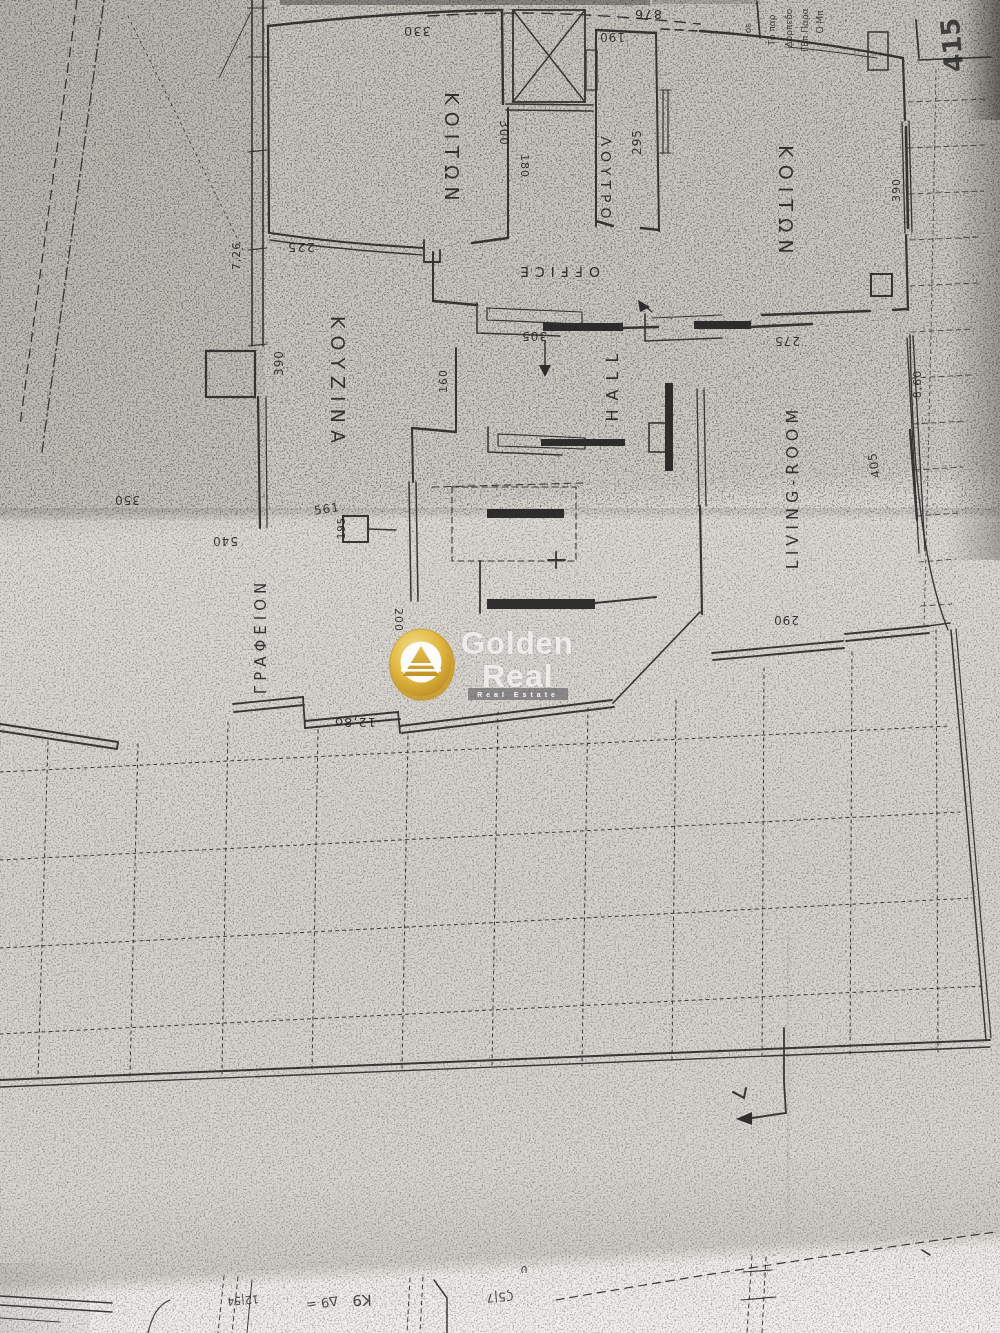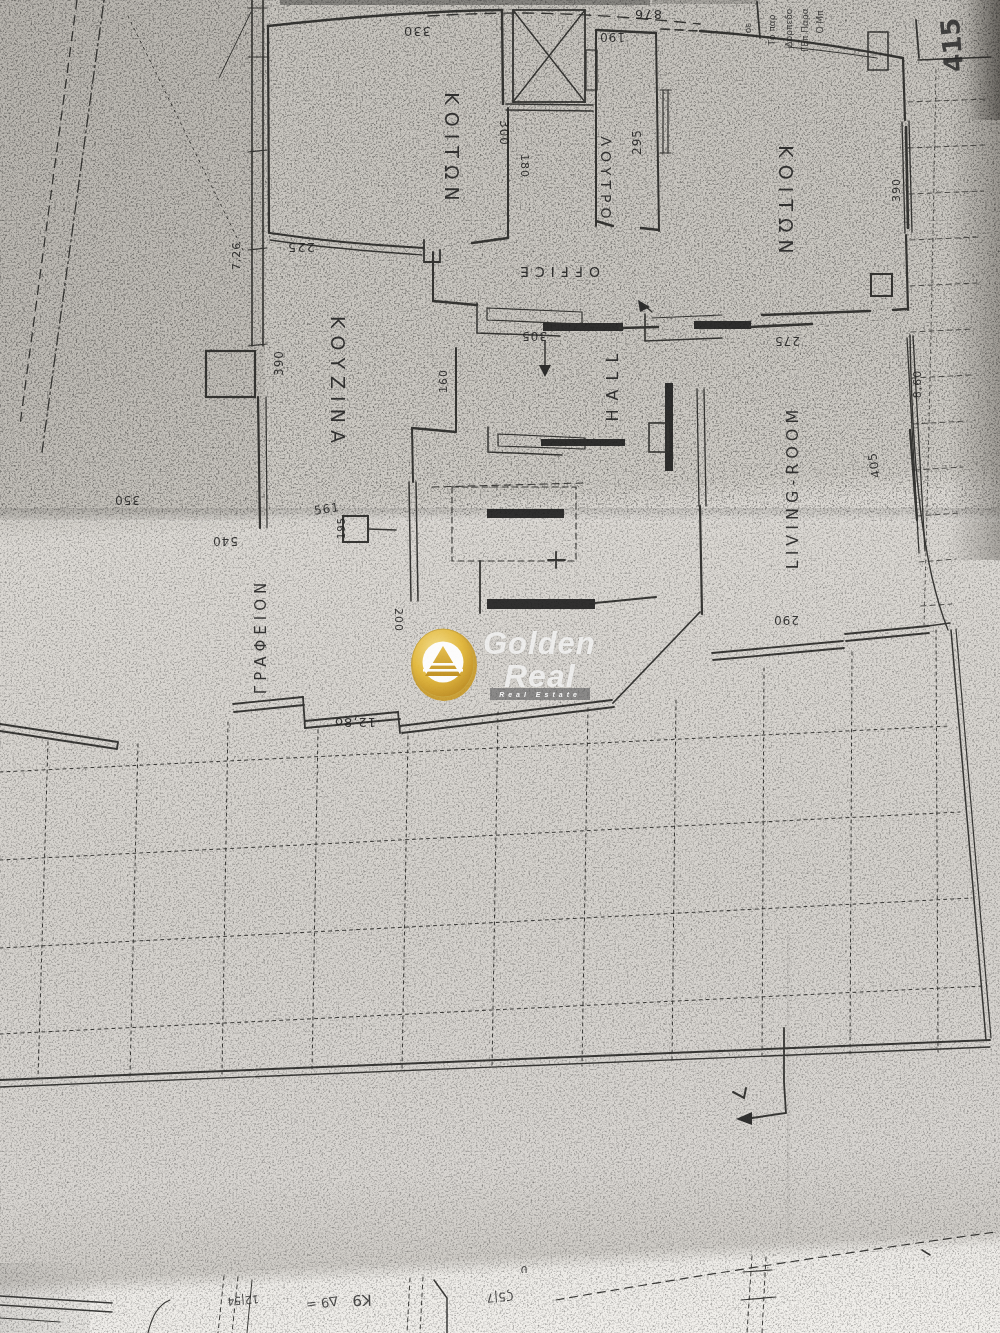--- a/index.html
+++ b/index.html
@@ -14,21 +14,21 @@
   #fold-mid{left:0;top:508px;width:1000px;height:14px;background:linear-gradient(to bottom,rgba(0,0,0,.10),rgba(255,255,255,.10));}
   #corner-bl{left:0;bottom:0;width:90px;height:70px;background:linear-gradient(45deg,rgba(0,0,0,.10),rgba(0,0,0,0));}
   svg.plan{position:absolute;left:0;top:0;}
   #labels{position:absolute;left:0;top:0;width:1000px;height:1333px;}
   .lbl{position:absolute;white-space:nowrap;color:#1d1d1d;opacity:.87;transform-origin:center;
        font-family:"DejaVu Sans","Liberation Sans",sans-serif;}
   .room{font-weight:500;}
   .dim{font-weight:400;letter-spacing:1px;}
   .note{color:#262626;opacity:.82;}
   
-  #logo{position:absolute;left:402px;top:618px;width:240px;height:95px;font-style:italic;}
+  #logo{position:absolute;left:380px;top:618px;width:240px;height:95px;}
   #logo .coin{position:absolute;left:7px;top:8px;}
   #logo .l1{position:absolute;left:81px;top:8px;font-size:31px;font-weight:700;letter-spacing:1px;
      color:rgba(250,250,250,.80);text-shadow:0 0 2px rgba(130,128,124,.35);}
   #logo .l2{position:absolute;left:102px;top:40px;font-size:32px;font-weight:700;letter-spacing:1px;
      color:rgba(250,250,250,.80);text-shadow:0 0 2px rgba(130,128,124,.35);}
   #logo .tagbar{position:absolute;left:88px;top:70px;width:100px;height:12px;background:rgba(92,92,94,.62);
      display:flex;align-items:center;justify-content:center;}
   #logo .tagbar span{font-size:7px;letter-spacing:4px;color:rgba(255,255,255,.92);font-weight:700;}
 </style>
 </head>

